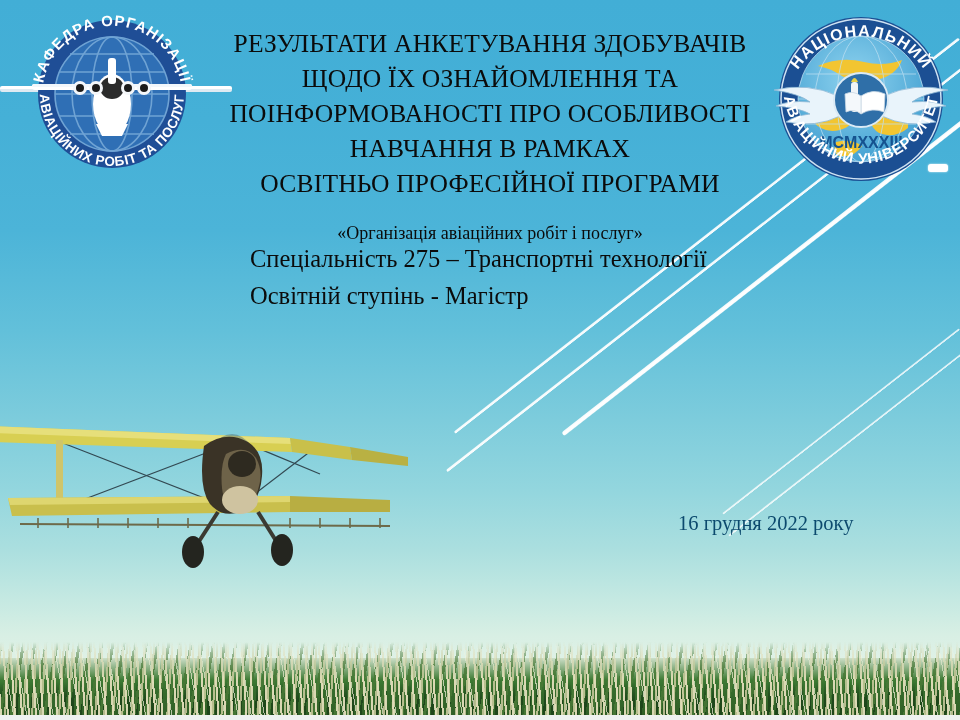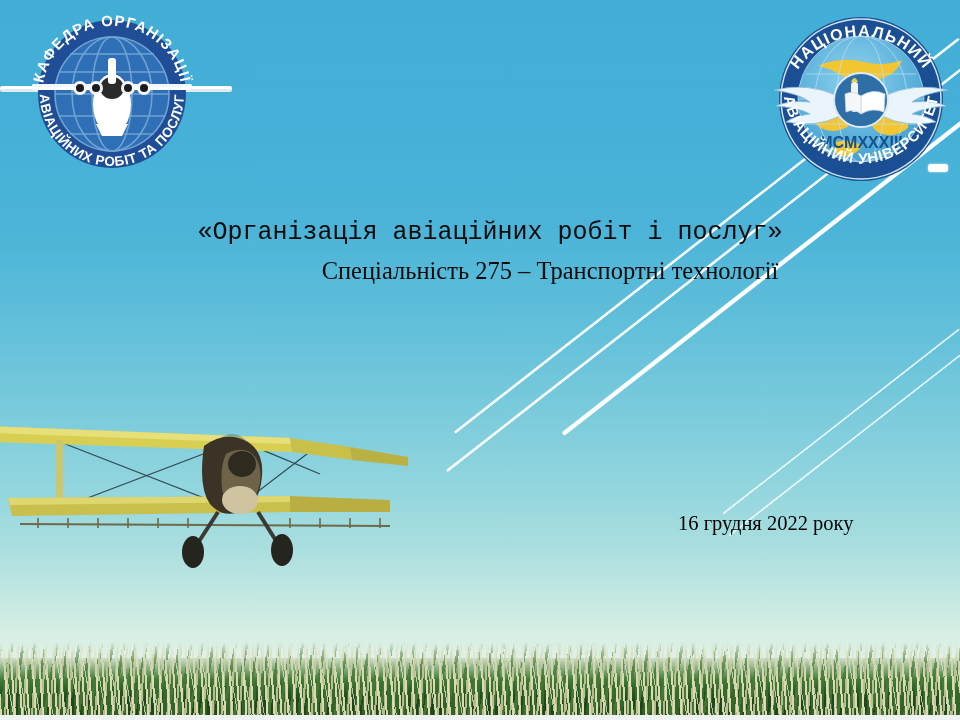--- a/index.html
+++ b/index.html
@@ -70,29 +70,29 @@
   }
   
   .title-block {
     position:absolute; left:170px; top:26px; width:640px;
     text-align:center; color:#0b0b0b;
     font-size:25.5px; line-height:35px; letter-spacing:.2px;
   }
   .title-block .l { white-space:nowrap; }
   .subtitle-quote {
     position:absolute; left:170px; top:216px; width:640px;
-    text-align:center; color:#0b0b0b; font-size:25px; line-height:34px;font-family:Liberation Mono, monospace;
+    text-align:center; color:#0b0b0b; font-size:18px; line-height:34px;
   }
   .body-block {
-    position:absolute; left:250px; top:252px; width:600px;
-    color:#0b0b0b; font-size:24.5px; line-height:37px; text-align:center;
+    position:absolute; left:250px; top:240px; width:600px;
+    color:#0b0b0b; font-size:24.5px; line-height:37px; text-align:left;
   }
   .date-line {
     position:absolute; left:678px; top:512px;
-    color:#000000; font-size:20.5px; white-space:nowrap;
+    color:#0c4a6e; font-size:20.5px; white-space:nowrap;
   }
 </style>
 </head>
 <body>
 
 <div id="slide">
 
   <div class="sky"></div>
 
   <div class="trail t1"></div>
@@ -250,22 +250,30 @@
       <text x="95" y="144" text-anchor="middle" font-family="Liberation Sans, sans-serif" font-size="16" font-weight="bold" fill="#15528f">MCMXXXIII</text>
       <text font-family="Liberation Sans, sans-serif" font-size="16" font-weight="bold" fill="#ffffff" letter-spacing="1.4">
         <textPath href="#arcTopR" startOffset="50%" text-anchor="middle" aria-label="НАЦІОНАЛЬНИЙ">НАЦІОНАЛЬНИЙ</textPath>
       </text>
       <text font-family="Liberation Sans, sans-serif" font-size="15" font-weight="bold" fill="#ffffff" letter-spacing=".8">
         <textPath href="#arcBotR" startOffset="50%" text-anchor="middle" aria-label="АВІАЦІЙНИЙ УНІВЕРСИТЕТ">АВІАЦІЙНИЙ УНІВЕРСИТЕТ</textPath>
       </text>
     </svg>
   </div>
 
+  <div class="title-block">
+    <div class="l">РЕЗУЛЬТАТИ АНКЕТУВАННЯ ЗДОБУВАЧІВ</div>
+    <div class="l">ЩОДО ЇХ ОЗНАЙОМЛЕННЯ ТА</div>
+    <div class="l">ПОІНФОРМОВАНОСТІ ПРО ОСОБЛИВОСТІ</div>
+    <div class="l">НАВЧАННЯ В РАМКАХ</div>
+    <div class="l">ОСВІТНЬО ПРОФЕСІЙНОЇ ПРОГРАМИ</div>
+  </div>
 
   <div class="subtitle-quote">«Організація авіаційних робіт і послуг»</div>
 
   <div class="body-block">
     <div>Спеціальність 275 – Транспортні технології</div>
+    <div>Освітній ступінь - Магістр</div>
   </div>
 
   <div class="date-line">16 грудня 2022 року</div>
 
 </div>
 
 </body></html>

